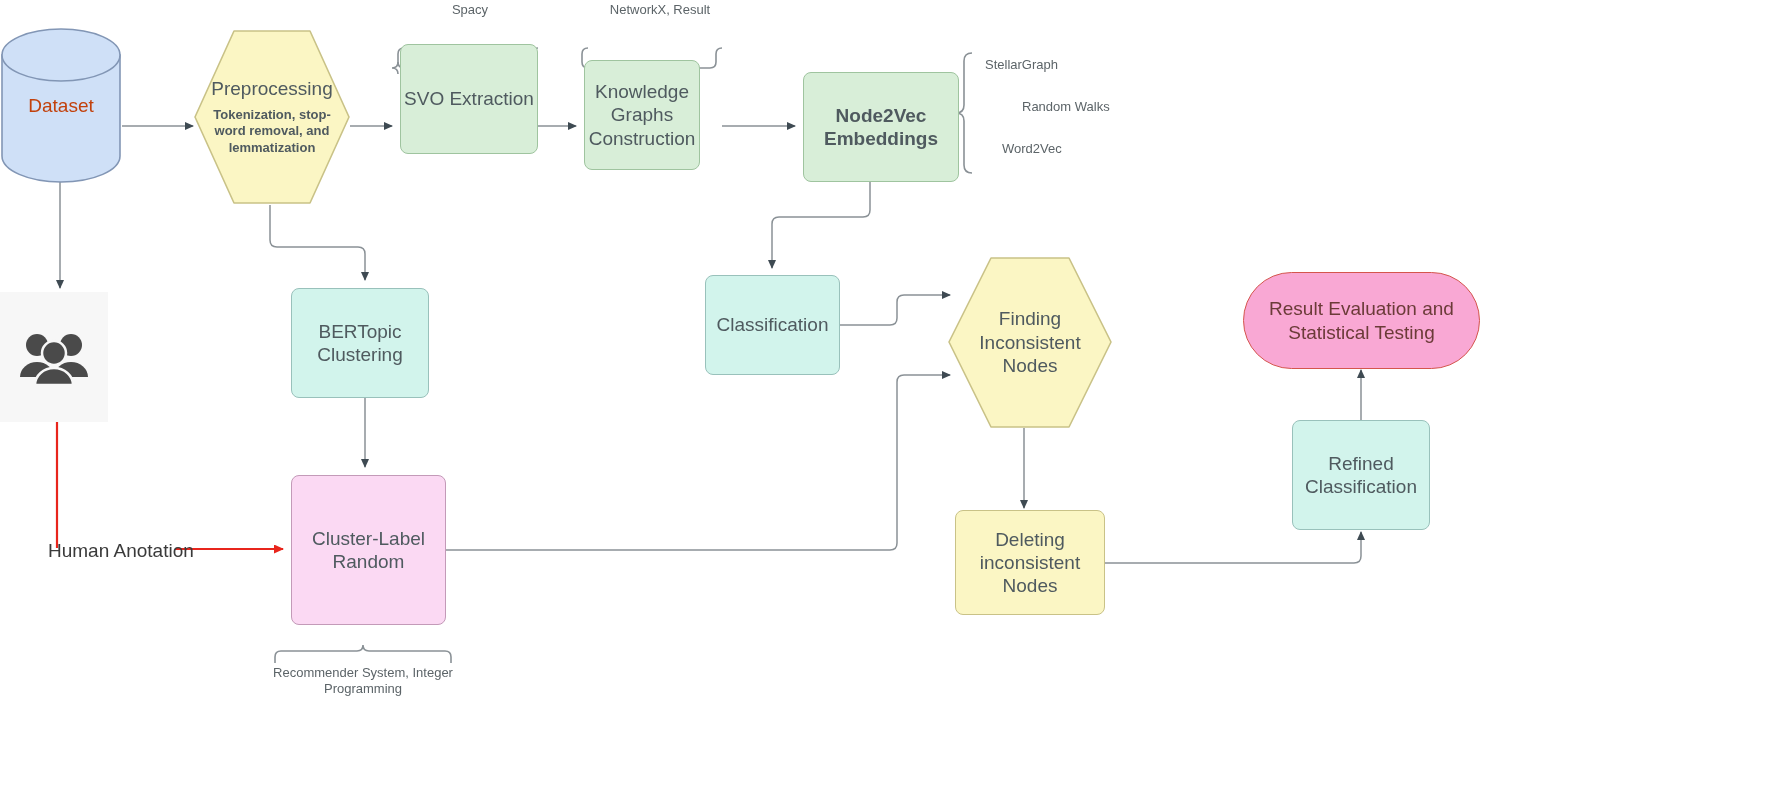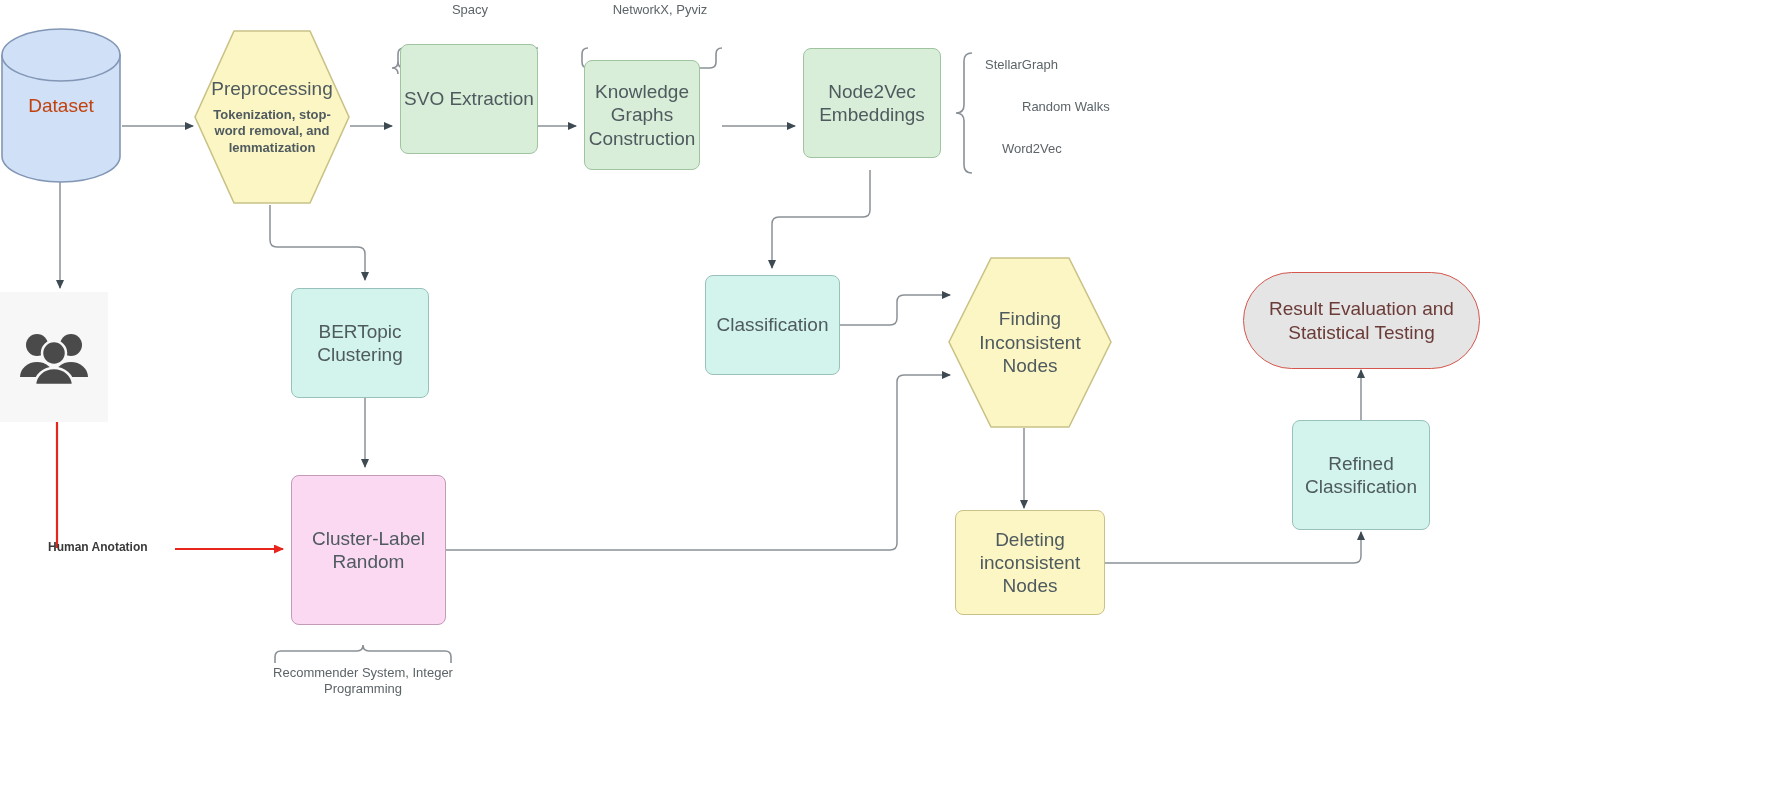--- a/index.html
+++ b/index.html
@@ -37,21 +37,21 @@
     line-height: 1.22;
   }
   .rect {
     border: 1.4px solid #9fb3ae;
     border-radius: 8px;
   }
   .green  { background: #d8eed8; border-color: #9fc49f; }
   .cyan   { background: #d2f4ec; border-color: #99c1bb; }
   .yellow { background: #fbf6c4; border-color: #c9c287; }
   .pink   { background: #fbd9f3; border-color: #c39ab8; }
-  .redpill{ background: #e5e5e5; border-color: #d4564d; color:#6b3b38; border-radius: 70px; }
+  .redpill{ background: #f9a8d4; border-color: #d4564d; color:#6b3b38; border-radius: 70px; }
 
   .hexwrap { position:absolute; }
   .hexwrap .hexlabel {
     position: absolute;
     left: 0; top: 0; right: 0; bottom: 0;
     display: flex;
     flex-direction: column;
     align-items: center;
     justify-content: center;
     text-align: center;
@@ -59,21 +59,21 @@
     line-height: 1.25;
     pointer-events: none;
   }
   .cylwrap { position: absolute; }
   .cylwrap .cyllabel {
     position:absolute; left:0; right:0; top:0; bottom:0;
     display:flex; align-items:center; justify-content:center;
     color:#c2410c;
   }
   .t19 { font-size: 19px; }
-  .t14b { font-size: 12px; font-weight: bold; }
+  .t14b { font-size: 19px; font-weight: normal; }
   .annot {
     position: absolute;
     color: #5c6468;
     font-size: 13px;
     text-align: center;
     line-height: 1.25;
   }
   .peoplebox {
     position: absolute;
     background: #f7f7f7;
@@ -173,21 +173,21 @@
   </div>
 
   <div class="node rect green t19" style="left:400px; top:44px; width:138px; height:110px;">
     <span>SVO Extraction</span>
   </div>
 
   <div class="node rect green t19" style="left:584px; top:60px; width:116px; height:110px;">
     <span>Knowledge Graphs Construction</span>
   </div>
 
-  <div class="node rect green t19" style="left:803px; top:48px; width:138px; height:110px;">
+  <div class="node rect green t19" style="left:803px; top:72px; width:156px; height:110px;font-weight:bold;">
     <span>Node2Vec Embeddings</span>
   </div>
 
   <div class="node rect cyan t19" style="left:705px; top:275px; width:135px; height:100px;">
     <span>Classification</span>
   </div>
 
   <div class="node rect cyan t19" style="left:291px; top:288px; width:138px; height:110px;">
     <span>BERTopic Clustering</span>
   </div>
@@ -223,21 +223,21 @@
       <path d="M2,48 a17,15 0 0 1 34,0 z" fill="#4a4a4a"></path>
       <circle cx="53" cy="16" r="11" fill="#4a4a4a"></circle>
       <path d="M36,48 a17,15 0 0 1 34,0 z" fill="#4a4a4a"></path>
       <circle cx="36" cy="24" r="12" fill="#4a4a4a" stroke="#f7f7f7" stroke-width="2.5"></circle>
       <path d="M17,56 a19,17 0 0 1 38,0 z" fill="#4a4a4a" stroke="#f7f7f7" stroke-width="2.5"></path>
     </svg>
   </div>
 
   <div class="annot" style="left:390px; top:2px; width:160px;">Spacy</div>
 
-  <div class="annot" style="left:570px; top:2px; width:180px;">NetworkX, Pyviz</div>
+  <div class="annot" style="left:570px; top:2px; width:180px;">NetworkX, Result</div>
 
   <div class="annot" style="left:985px; top:57px; width:200px; text-align:left;">StellarGraph</div>
   <div class="annot" style="left:985px; top:99px; width:200px; text-align:left;margin-left:37px;">Random Walks</div>
   <div class="annot" style="left:1002px; top:141px; width:200px; text-align:left;">Word2Vec</div>
 
   <div class="annot" style="left:263px; top:665px; width:200px;">Recommender System, Integer Programming</div>
 
   <div class="t14b" style="position:absolute; left:48px; top:540px; color:#3a3a3a;">Human Anotation</div>
 
 </div>

